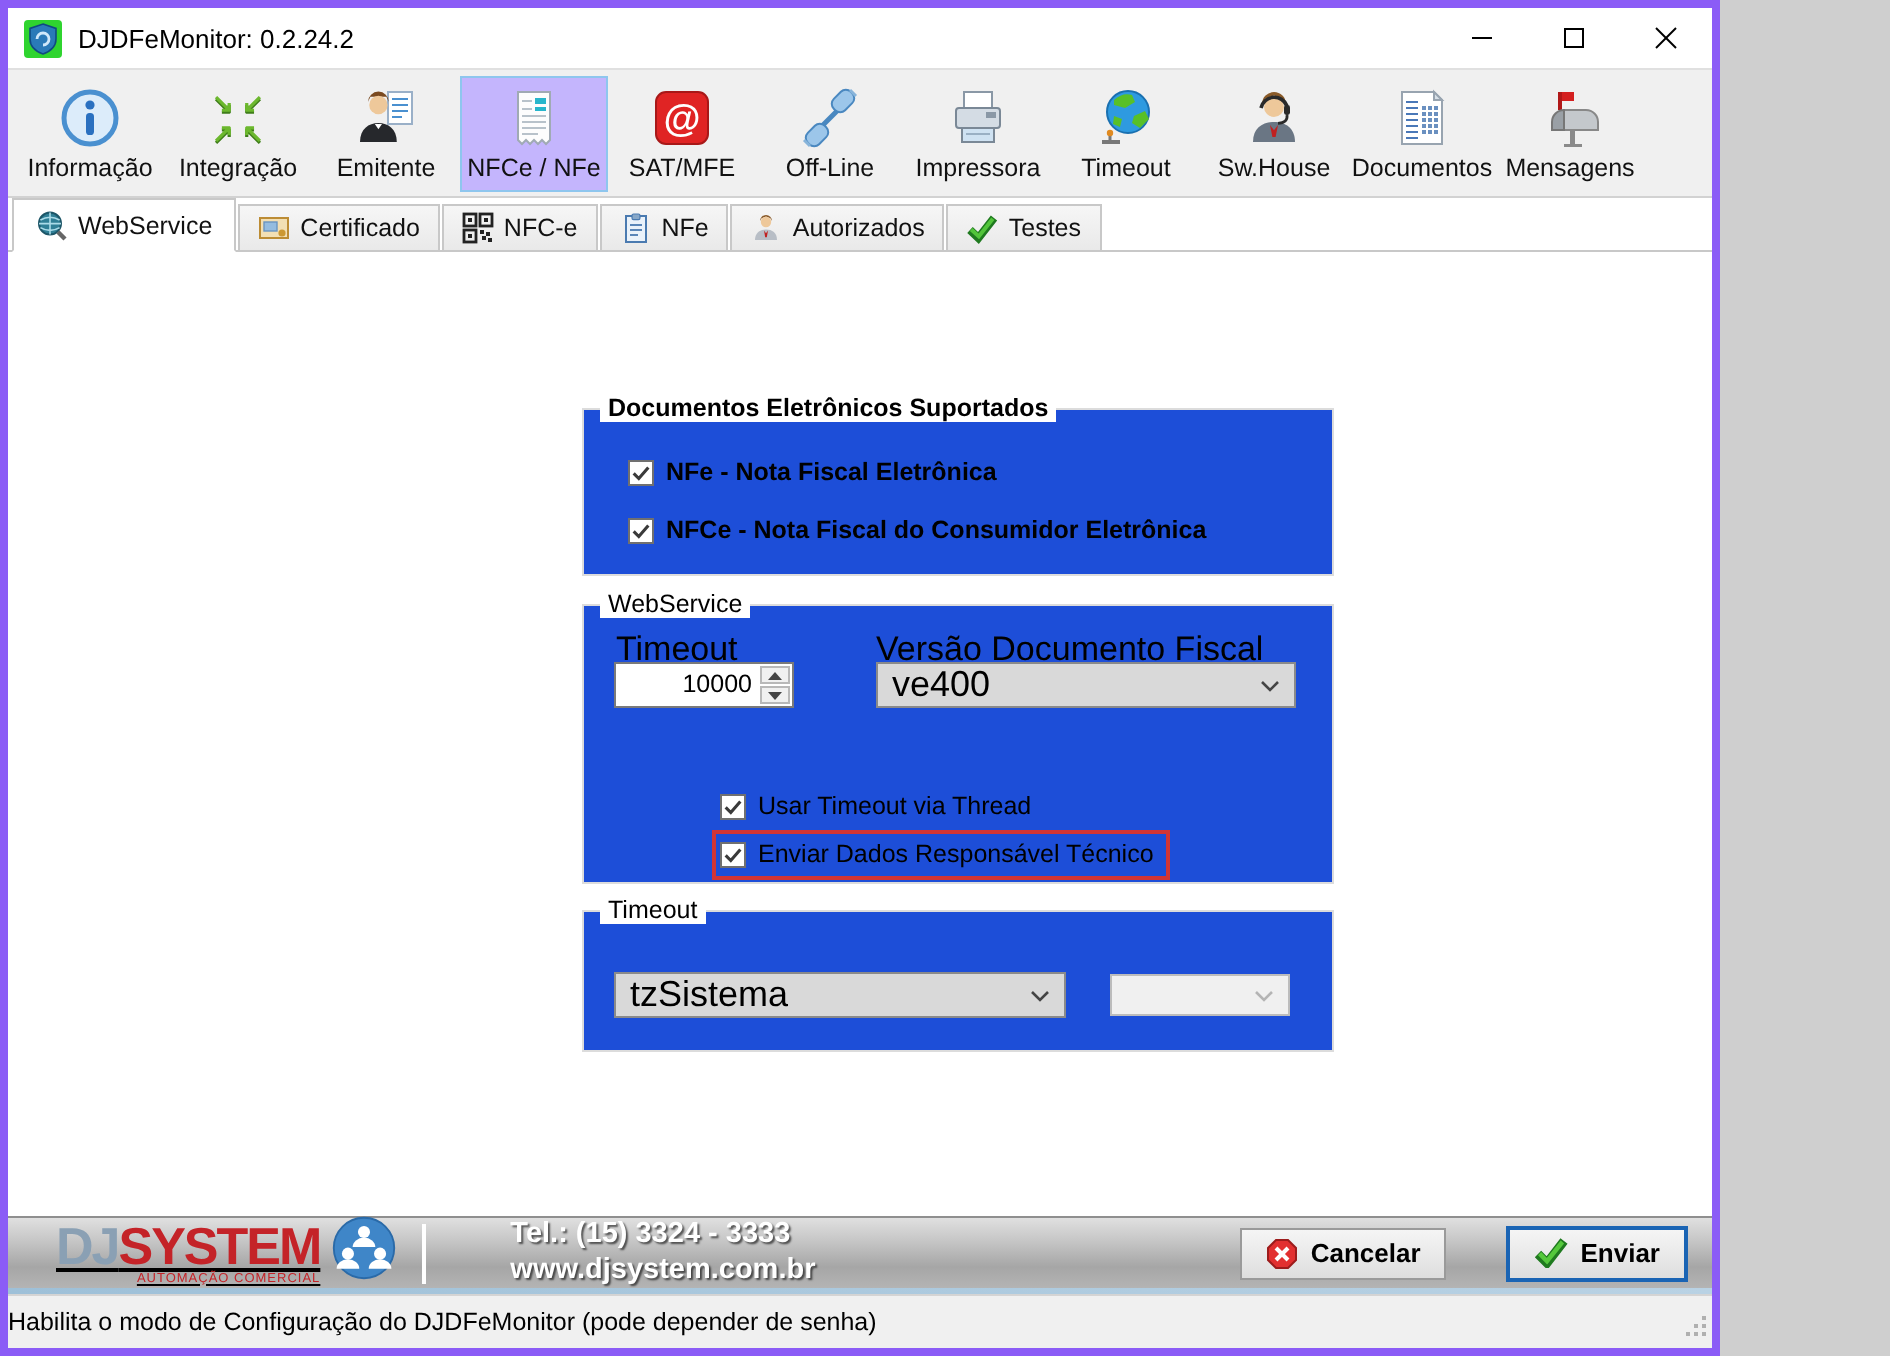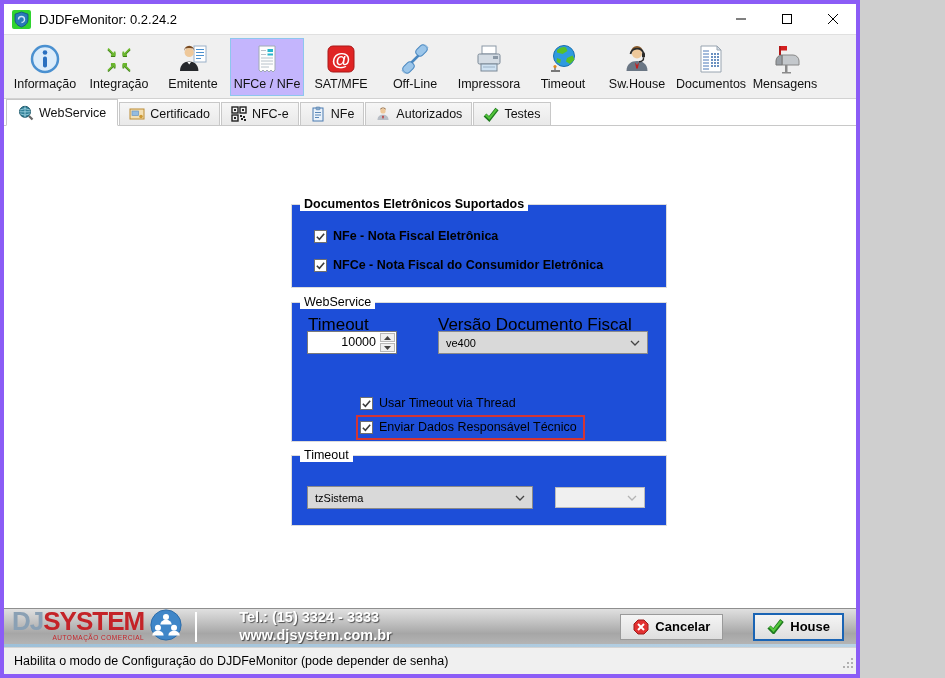--- a/index.html
+++ b/index.html
@@ -51,47 +51,47 @@
   .check path{ fill:none; stroke:#3a3a3a; stroke-width:1.7; }
   .highlight-box{ position:absolute; border:2px solid #d23535; padding:3px 6px 4px 2px; }
   .highlight-box .cbrow{ position:static;text-align:right; }
   .field-label{ position:absolute; font-size:17px; color:#000; white-space:nowrap; }
   .spinner{ position:absolute; display:flex; border:1px solid #7a7a7a; background:#fff; }
   .spinner .val{ flex:1; text-align:right; padding:3px 3px 0 4px; font-size:12.5px; }
   .spin-btns{ width:17px; display:flex; flex-direction:column; padding:1px; gap:1px; }
   .spin-btn{ flex:1; background:#f0f0f0; border:1px solid #b8b8b8; display:flex;
              align-items:center; justify-content:center; }
   .combo{ position:absolute; display:flex; align-items:center; border:1px solid #8a8a8a;
-          background:#d9d9d9; padding:0 7px; font-size:11px; color:#000; }
+          background:#d9d9d9; padding:0 7px; font-size:18px; color:#000; }
   .combo .combo-val{ flex:1; }
   .combo.disabled{ background:#f0f0f0; border-color:#bcbcbc; }
   .combo.disabled path{ stroke:#b4b4b4; }
 
   
   .footer{ height:36px; flex:none; background:linear-gradient(#e0e0e0 0%, #c4c4c4 35%, #a6a6a6 70%, #b4b4b4 100%);
            border-top:1px solid #8f8f8f; display:flex; align-items:center; }
   .footer-edge{ height:3px; flex:none; background:linear-gradient(90deg,#9ec0d8,#b9d2e4); }
-  .brand{ display:flex; margin-left:8px; }
+  .brand{ display:flex; align-items:center; margin-left:24px;text-decoration:underline; }
   .brand-text{ display:flex; flex-direction:column; line-height:1; }
   .brand-name{ font-size:26px; font-weight:bold; letter-spacing:-1px; }
   .brand-dj{ color:#8aa0b4; } .brand-sys{ color:#c42328; }
   .brand-tagline{ font-size:6.5px; color:#c42328; letter-spacing:.5px; text-align:right; margin-top:1px; }
   .brand-logo{ margin-left:3px; }
   .footer-divider{ width:2px; height:30px; background:#fff; margin:0 10px; }
   .contact{ display:flex; flex-direction:column; gap:1px; color:#fff; font-weight:bold;
             font-size:14.5px; line-height:1.15; text-shadow:1px 1px 1px rgba(0,0,0,.6);margin-left:32px; }
   .actions{ margin-left:auto; display:flex; align-items:center; gap:30px; margin-right:12px; }
   .btn{ display:flex; align-items:center; gap:6px; height:26px; padding:0 12px;
         background:linear-gradient(#f5f5f5,#dedede); border:1px solid #9a9a9a;
         font-size:13px; font-weight:bold; color:#000; cursor:default; }
   .btn.save{ border:2px solid #1a64b4; height:28px; }
 
   
   .statusbar{ height:27px; flex:none; background:#f0f0f0; border-top:1px solid #d4d4d4;
-              display:flex; align-items:center; padding-left:10px; font-size:12.5px; color:#000;
+              display:flex; align-items:center; padding-left:0; font-size:12.5px; color:#000;
               position:relative; }
   .grip{ position:absolute; right:2px; bottom:2px; }
 </style>
 </head>
 <body>
 
 <div class="window">
 
   <div class="titlebar">
     <span class="title-icon">
@@ -490,21 +490,21 @@
           <line x1="5" y1="5" x2="11" y2="11" stroke="#fff" stroke-width="2"></line>
           <line x1="11" y1="5" x2="5" y2="11" stroke="#fff" stroke-width="2"></line>
         </svg>
         <span>Cancelar</span>
       </button>
       <button class="btn save">
         <svg width="17" height="15" viewBox="0 0 17 15">
           <path d="M2 8 l4.5 4.5 L15 1.5" stroke="#1f7a1f" stroke-width="4.5" fill="none"></path>
           <path d="M2.8 7.8 l3.7 3.8 L14.2 2" stroke="#55c83c" stroke-width="2.2" fill="none"></path>
         </svg>
-        <span>House</span>
+        <span>Enviar</span>
       </button>
     </div>
   </div>
   <div class="footer-edge"></div>
 
   <div class="statusbar">
     <span>Habilita o modo de Configuração do DJDFeMonitor (pode depender de senha)</span>
     <span class="grip">
       <svg width="13" height="13" viewBox="0 0 13 13" fill="#b0b0b0">
         <rect x="10" y="10" width="2" height="2"></rect>

